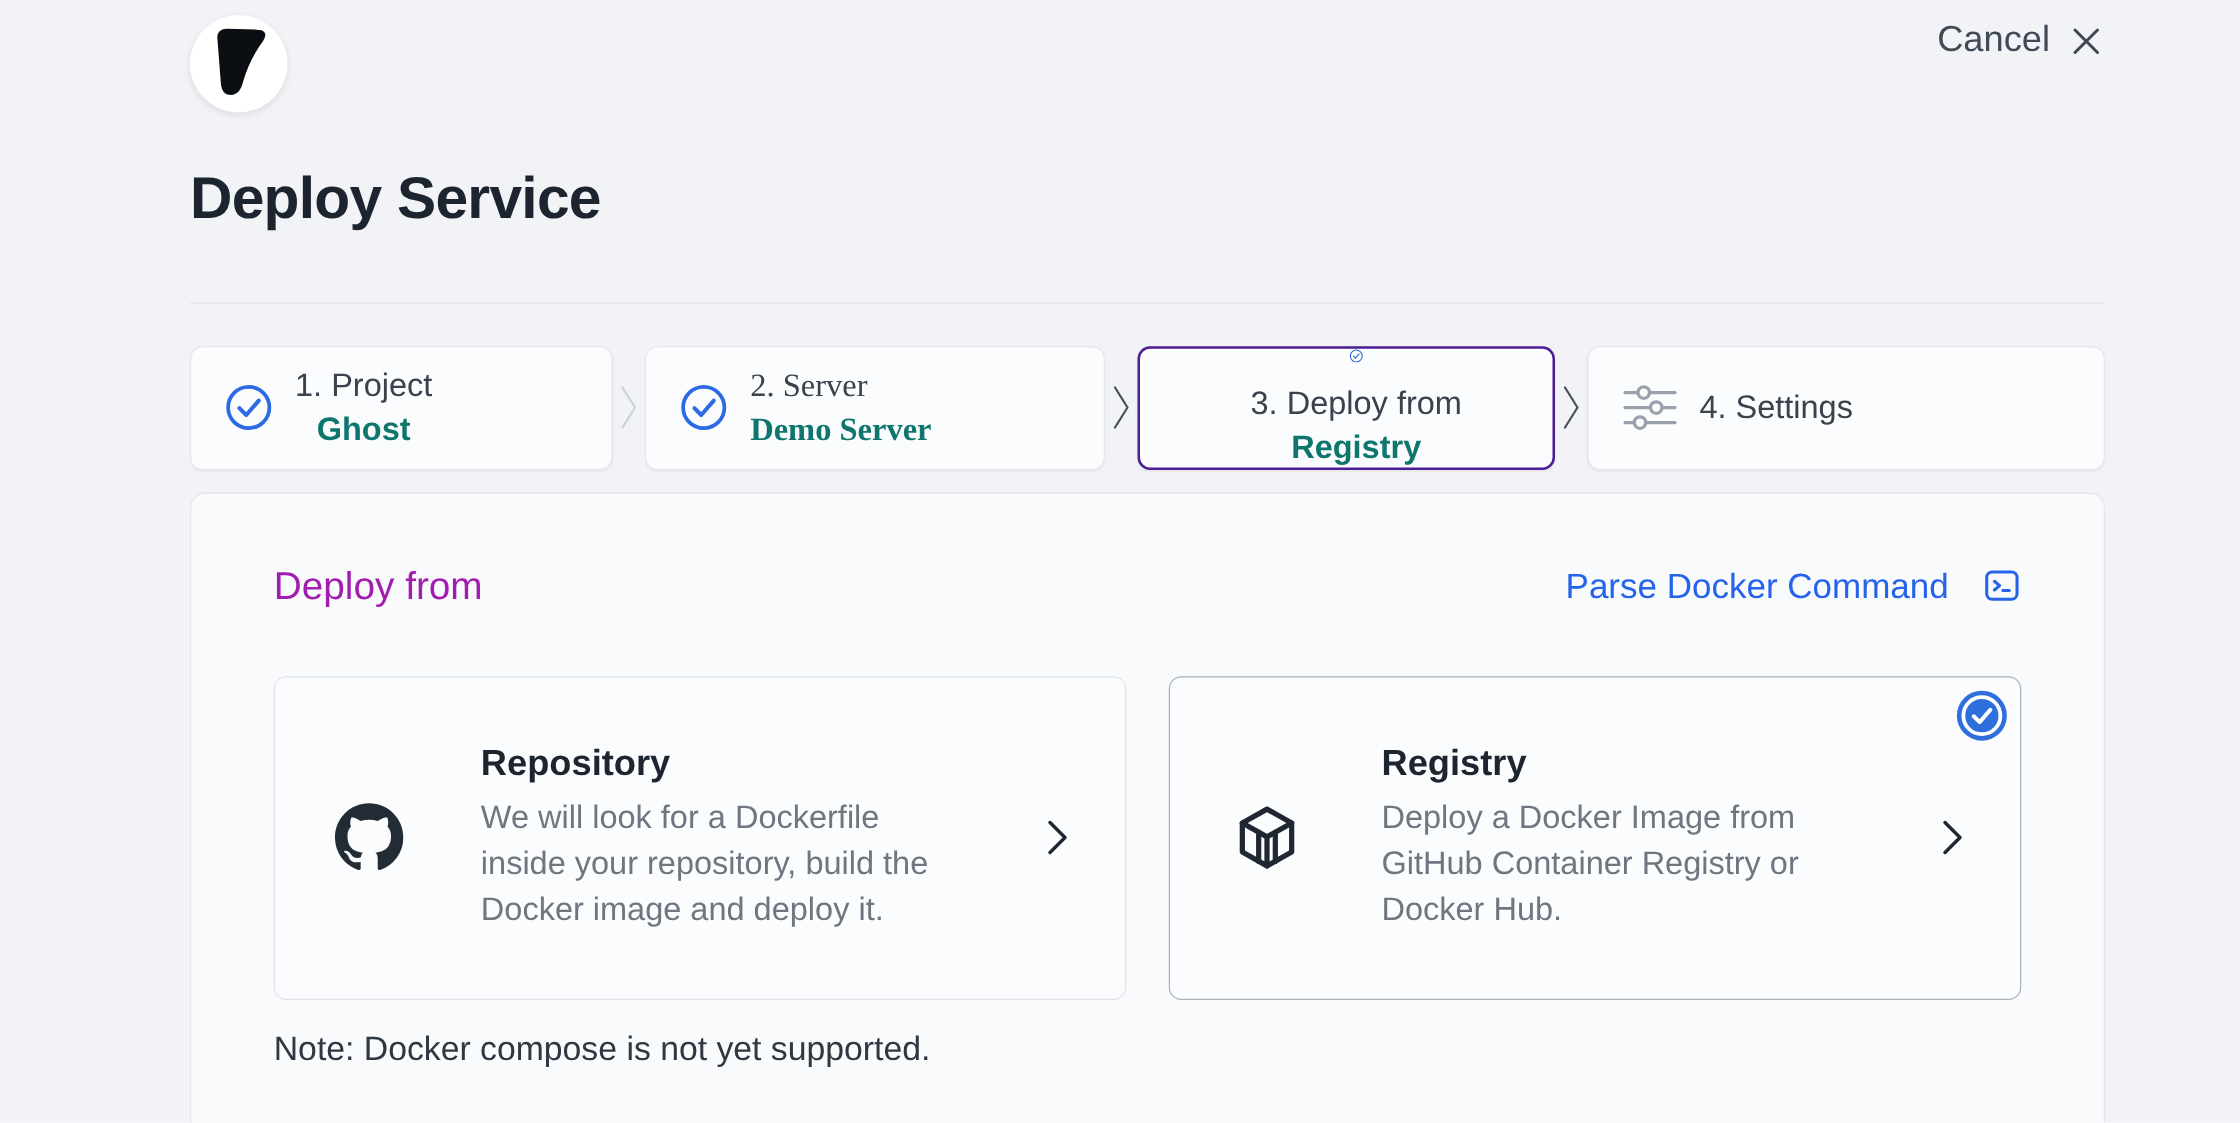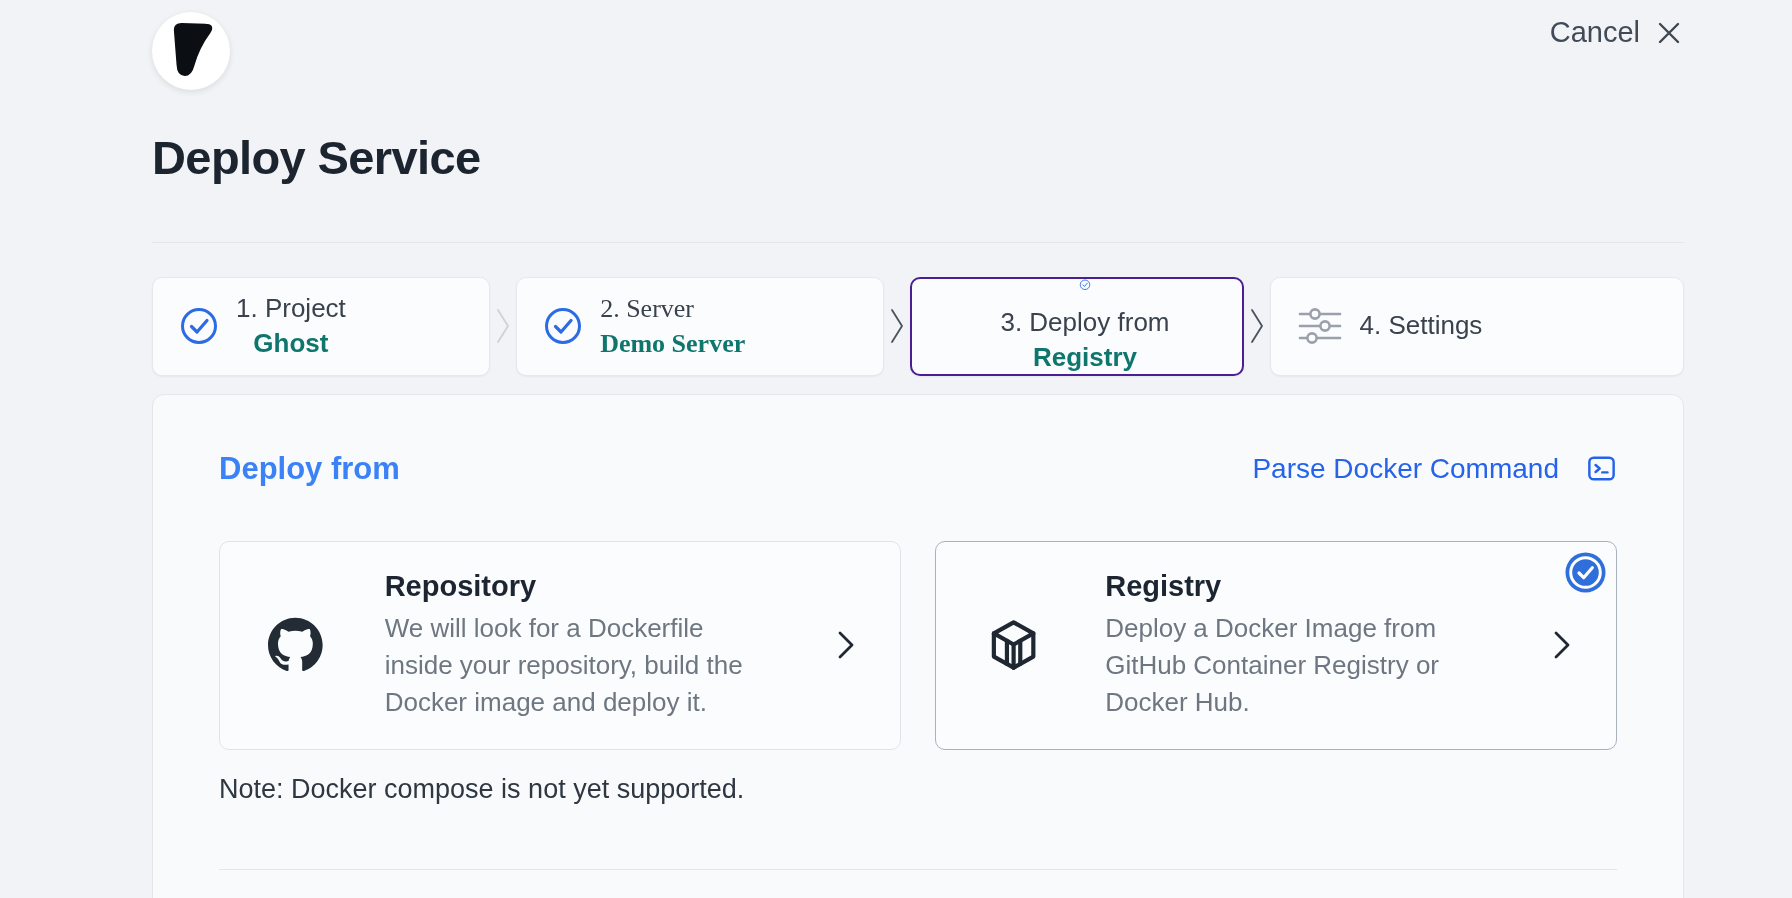--- a/index.html
+++ b/index.html
@@ -35,26 +35,26 @@
   .step-sep { flex:0 0 46px; margin:0 -10px; display:flex; align-items:center; justify-content:center; z-index:2; }
   .step-texts { display:flex; flex-direction:column; gap:3px; font-size:26px; line-height:1.22; }
   .step-label { color:#3a424e; }
   .step-value { font-weight:700; color:#0f766e;text-align:center; }
   .step-value:empty { display:none; }
 
   
   .panel { margin-top:18px; background:#f9fafc; border:1px solid #e3e6ea; border-radius:12px;
            padding:56px 66px 40px; height:560px; }
   .panel-head { display:flex; justify-content:space-between; align-items:center; }
-  .panel-title { font-size:31px; font-weight:700; color:#3b82f6; }
+  .panel-title { font-size:31px; font-weight:400; color:#a21caf; }
   .parse-link { display:flex; align-items:center; gap:27px; color:#2563eb; font-size:28px;
                 background:none; border:none; font-family:inherit; cursor:pointer; padding:0; }
 
   .options { display:flex; gap:34px; margin-top:54px; }
-  .option-card { flex:1 1 0; height:209px; background:#fbfcfd; border:1px solid #e0e4e9; border-radius:10px;
+  .option-card { flex:1 1 0; height:259px; background:#fbfcfd; border:1px solid #e0e4e9; border-radius:10px;
                  display:flex; align-items:center; gap:62px; padding:0 44px 0 48px;
                  position:relative; cursor:pointer; }
   .option-card.selected { border-color:#a9b1bc; }
   .option-texts { display:flex; flex-direction:column; gap:7px; }
   .option-title { font-size:29px; font-weight:700; color:#1d2531; }
   .option-desc { font-size:26px; color:#6e7781; line-height:37px; }
   .option-card.first .option-desc { max-width:470px; }
   .option-card.selected .option-desc { max-width:390px; }
   .option-chevron { margin-left:auto; display:flex; }
   .badge { position:absolute; top:10px; right:10px; width:41px; height:41px; }

